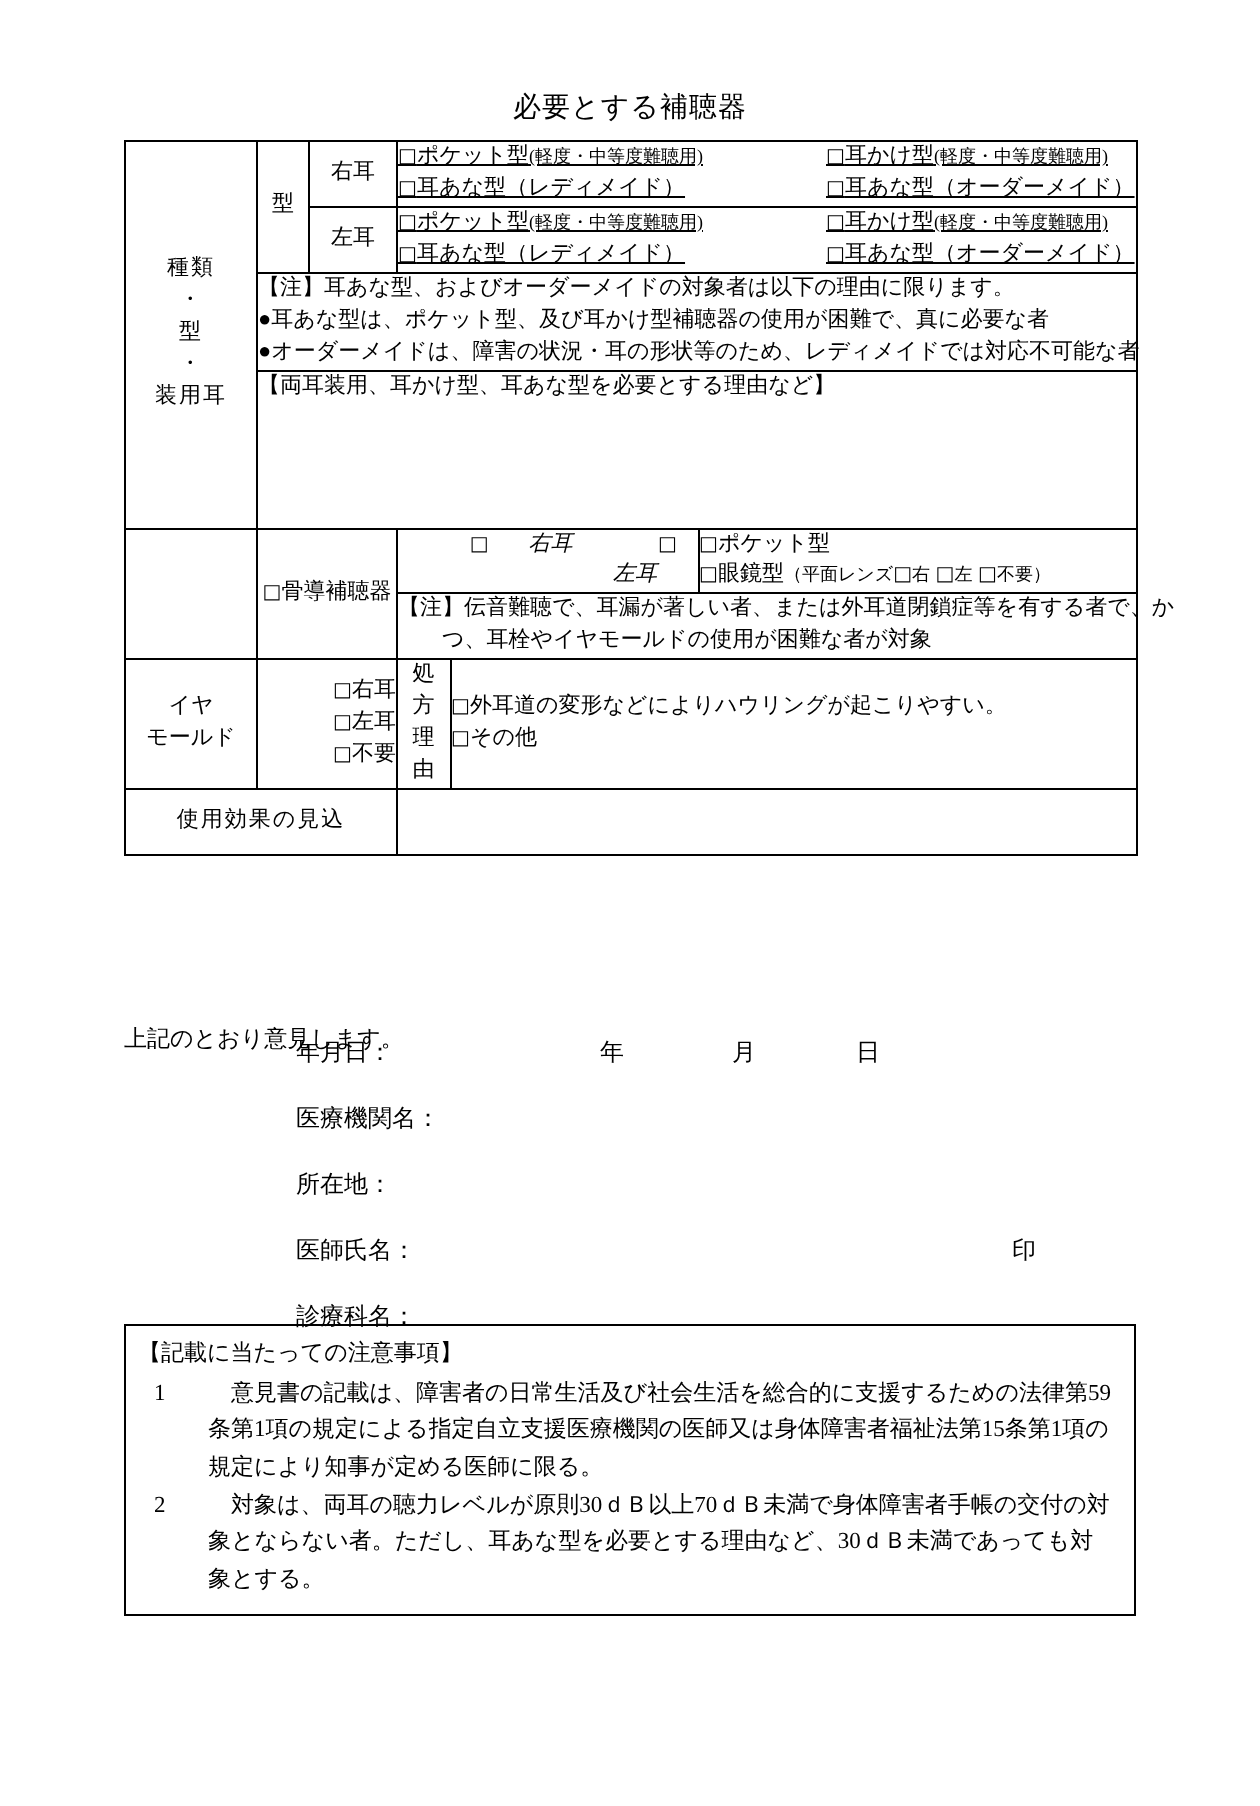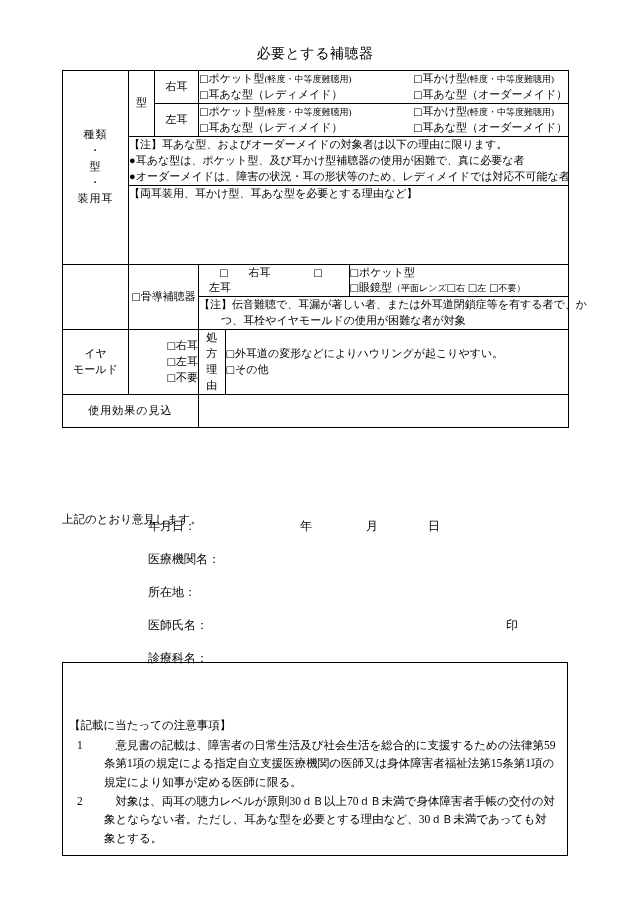--- a/index.html
+++ b/index.html
@@ -63,20 +63,21 @@
   .ear-label {
     text-align: center;
     font-size: 11.5px;
   }
   .opt-cell {
     padding: 4px 0 4px 6px;
   }
   .opt-row {
     display: flex;
     white-space: nowrap;
+    text-decoration: underline;
   }
   .opt-a { width: 214px; flex: none; }
   .opt-b { flex: 1; }
   .small {
     font-size: 9px;
   }
   .note-cell {
     padding: 3px 4px 3px 5px;
     font-size: 10.5px;
     line-height: 1.5;
@@ -88,22 +89,23 @@
     vertical-align: top;
   }
   .blank-area { height: 62px; }
 
   .bone-label {
     text-align: center;
     font-size: 11px;
     white-space: nowrap;
   }
   .bone-ear {
-    text-align: left;
-    font-size: 11.5px;
+    text-align: right;
+    font-size: 11.5px;
+    font-style: italic;
   }
   .bone-ear span { margin: 0 10px; }
   .bone-type {
     padding: 3px 0 3px 6px;
     font-size: 11.5px;
     line-height: 1.45;
     white-space: nowrap;
   }
   .bone-note {
     padding: 3px 4px 3px 5px;
@@ -174,21 +176,21 @@
     position: absolute;
     left: 62px;
     top: 662px;
     width: 506px;
     box-sizing: border-box;
     border: 1px solid #000;
     padding: 5px 6px 8px 6px;
     font-size: 11.5px;
     line-height: 1.62;
   }
-  .notes .hdr { margin-bottom: 1px; margin-top: 48px; }
+  .notes .hdr { margin-bottom: 1px; }
   .notes .item {
     position: relative;
     padding-left: 35px;
   }
   .notes .item .num {
     position: absolute;
     left: 8px;
     top: 0;
   }
   .notes .item p { margin: 0; text-indent: 1em; }

